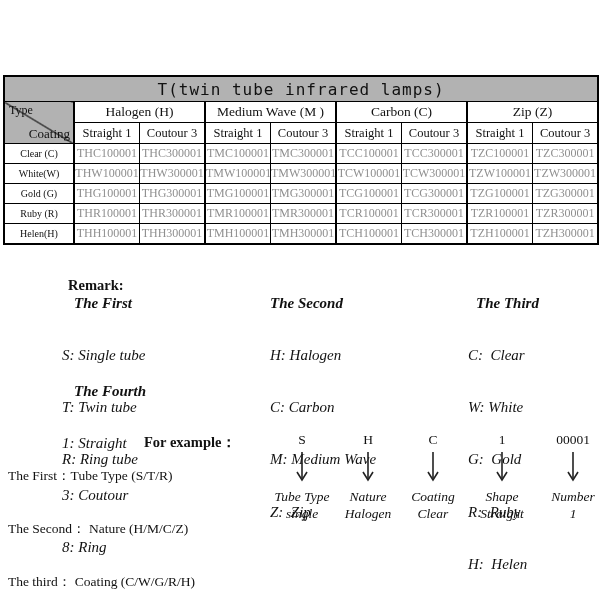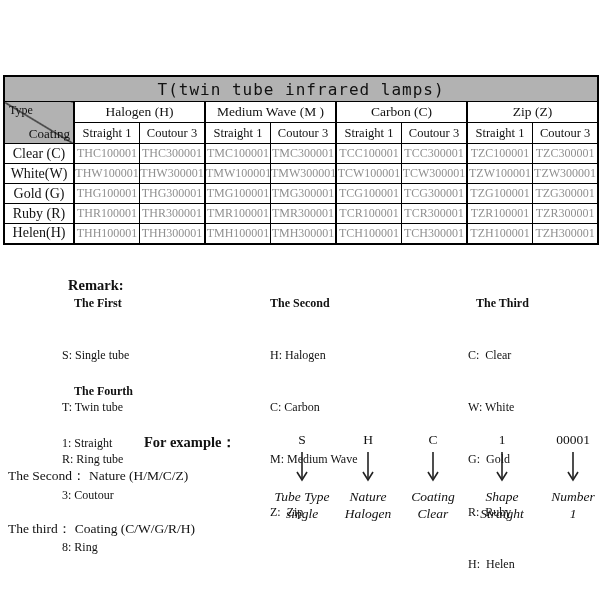--- a/index.html
+++ b/index.html
@@ -24,40 +24,40 @@
   }
   tr.title-row th{
     height:24px;background:var(--header-gray);
     font-family:"DejaVu Sans Mono", monospace;font-weight:bold;font-size:16px;
     letter-spacing:1px;border-bottom:2px solid var(--ink);
   }
   tr.group-row th{height:20px;font-size:13.5px;}
   tr.sub-row th{height:20px;font-size:12.5px;border-bottom:2px solid var(--ink);}
   tr.data-row{height:20px;}
   tr.data-row th.rowlabel{
-    font-size:14px;text-align:left;padding-left:4px;
+    font-size:10px;text-align:left;padding-left:4px;
     border-right:2px solid var(--ink);border-bottom:2px solid var(--ink);
   }
   tr.data-row td.code{
     font-size:12px;color:var(--code-gray);
     border-bottom:2px solid var(--ink);
   }
   .gs{border-left:2px solid var(--ink) !important;}
   th.corner{
     background:var(--header-gray);position:relative;
     border-right:2px solid var(--ink);border-bottom:2px solid var(--ink);
     background-image:linear-gradient(to top right,
       transparent calc(50% - 1px), var(--ink) 50%, transparent calc(50% + 1px));
   }
   .corner-top{position:absolute;top:1px;left:4px;font-size:12px;}
   .corner-bottom{position:absolute;bottom:1px;right:3px;font-size:13px;}
   
   .abs{position:absolute;}
   .remark-label{left:25px;top:277px;font-weight:bold;font-size:14.5px;margin-left:43px;}
-  .list{font-size:12px;line-height:17.4px;white-space:pre;}
+  .list{font-size:15px;line-height:17.4px;white-space:pre;font-style:italic;}
   .list .list-title{font-weight:bold;}
   .col-first{left:62px;top:260px;}
   .col-first .list-title{padding-left:12px;}
   .col-fourth{left:62px;top:348px;}
   .col-fourth .list-title{padding-left:12px;}
   .col-second{left:270px;top:260px;}
   .col-third{left:468px;top:260px;}
   .col-third .list-title{padding-left:8px;}
   
   .legend{left:8px;top:432px;font-size:13.5px;line-height:17.6px;white-space:pre;}
@@ -199,20 +199,21 @@
   </div>
 
   <div class="abs list col-fourth">
     <div class="list-title">The Fourth</div>
     <div class="list-item">1: Straight</div>
     <div class="list-item">3: Coutour</div>
     <div class="list-item">8: Ring</div>
   </div>
 
   <div class="abs legend">
+    <div class="legend-line">The First：Tube Type (S/T/R)</div>
     <div class="legend-line">The Second： Nature (H/M/C/Z)</div>
     <div class="legend-line">The third： Coating (C/W/G/R/H)</div>
     
     
   </div>
 
   <div class="abs for-example">For example：</div>
 
   <div class="abs example-col" style="left:264px">
     <div class="ex-code">S</div>

